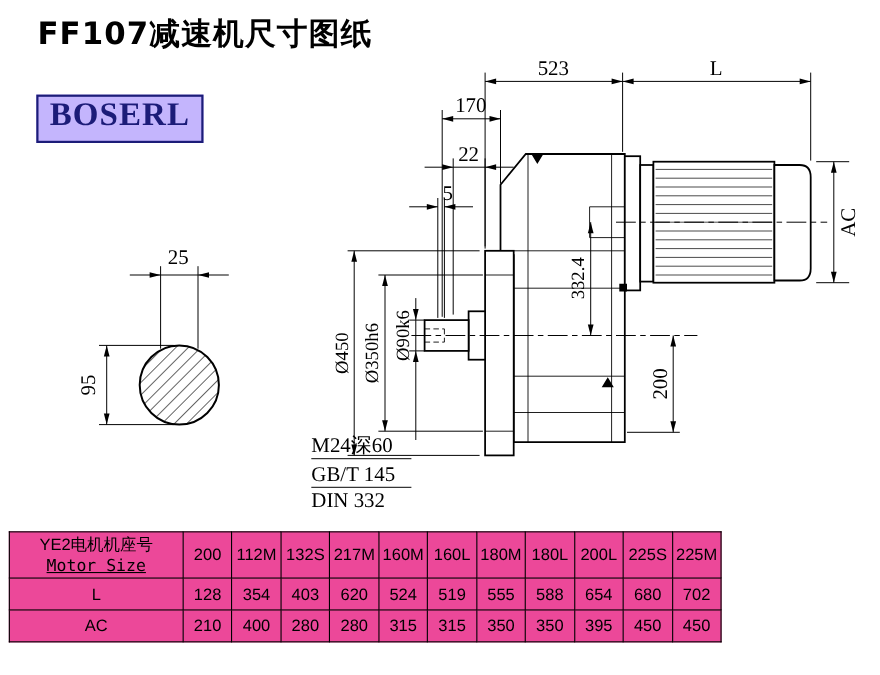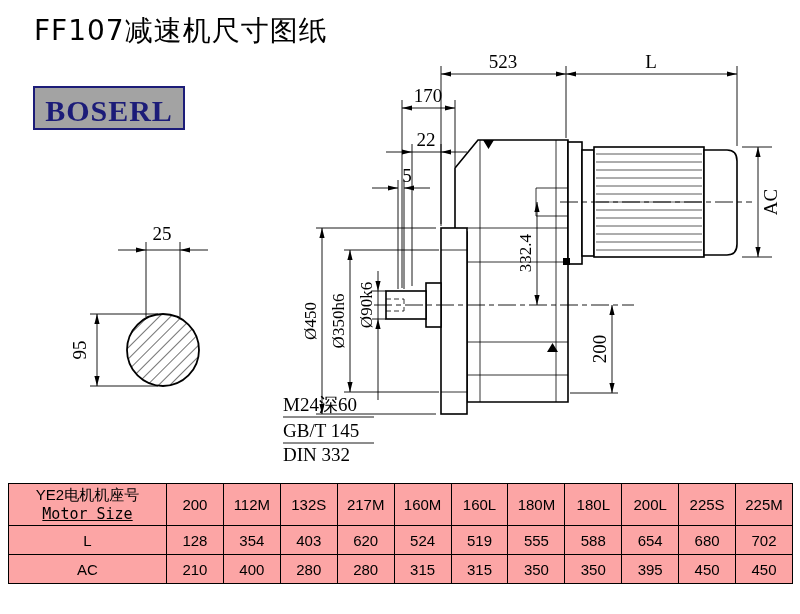--- a/index.html
+++ b/index.html
@@ -1,38 +1,38 @@
 <!DOCTYPE html>
 <html><head>
 <meta charset="utf-8">
 <style>
   html,body{margin:0;padding:0;background:#fff;}
   .canvas{position:relative;width:800px;height:614px;background:#fff;overflow:hidden;
           font-family:"Liberation Sans",sans-serif;color:#000;}
   .title{position:absolute;left:34px;top:12px;font-family:"DejaVu Sans",sans-serif;
-         font-weight:normal;font-size:28px;letter-spacing:1px;}
+         font-weight:bold;font-size:28px;letter-spacing:1px;}
   .logo{position:absolute;left:33px;top:86px;width:148px;height:40px;border:2px solid #1c1c78;
-        display:flex;align-items:flex-end;justify-content:center;background:#a3a3a3;}
+        display:flex;align-items:flex-start;justify-content:center;background:#c4b5fd;}
   .logo span{font-family:"Liberation Serif",serif;font-weight:bold;font-size:30px;
              color:#1c1c78;letter-spacing:1px;}
   svg.drawing{position:absolute;left:0;top:0;}
   
   .o{fill:#fff;stroke:#000;stroke-width:1.6;}
   .thin{stroke:#000;stroke-width:0.8;fill:none;}
   .fins{stroke:#000;stroke-width:0.65;fill:none;}
   .d{stroke:#000;stroke-width:0.9;fill:none;}
   .cl{stroke:#000;stroke-width:0.9;fill:none;stroke-dasharray:18 4 5 4;}
   .dash{stroke:#000;stroke-width:0.8;fill:none;stroke-dasharray:5 3;}
   .mark{fill:#000;stroke:none;}
   text.dim{font-family:"Liberation Serif","DejaVu Serif",serif;font-size:19px;fill:#000;}
   text.dim-s{font-family:"Liberation Serif","DejaVu Serif",serif;font-size:17px;fill:#000;}
   text.note{font-family:"Liberation Serif","DejaVu Serif",serif;font-size:19px;fill:#000;}
   
-  table.dim-table{position:absolute;left:8px;top:483px;width:785px;border-collapse:collapse;
-        table-layout:fixed;font-size:15px;text-align:center;background:#fca5a5;}
+  table.dim-table{position:absolute;left:8px;top:483px;width:648px;border-collapse:collapse;
+        table-layout:fixed;font-size:15px;text-align:center;background:#ec4899;}
   .dim-table th,.dim-table td{border:1px solid #000;padding:0;font-weight:400;overflow:hidden;}
   .dim-table tr.hdr{height:42px;}
   .dim-table tr.data{height:29px;}
   .mono{font-family:"DejaVu Sans Mono",monospace;font-size:15px;text-decoration:underline;}
 </style>
 </head>
 <body>
 
 <div class="canvas">
 

